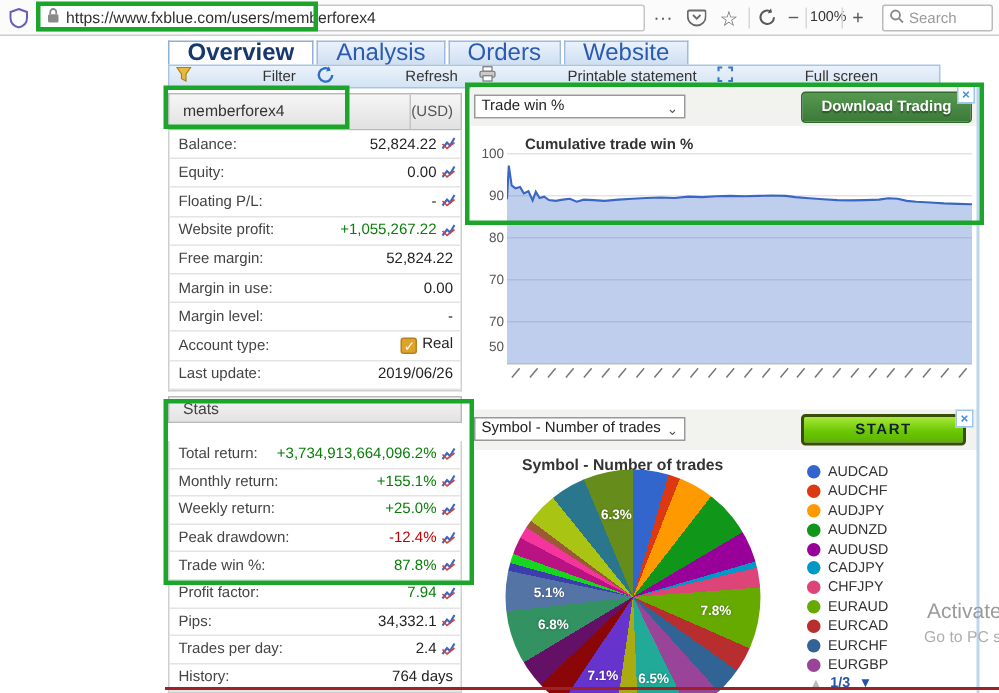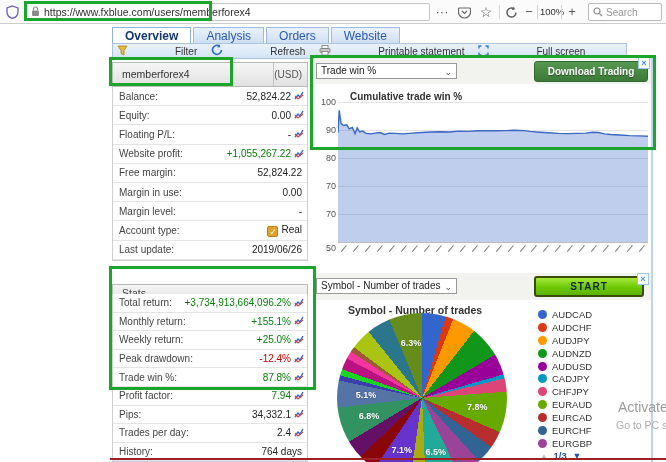--- a/index.html
+++ b/index.html
@@ -14,42 +14,42 @@
     background:#fff; border:1px solid #c6c6c6; border-radius:2px; display:flex; align-items:center; }
   .url-text { font-size:10.5px; color:#2f2f2f; margin-left:4px; white-space:nowrap; }
   .search-field { position:absolute; left:588px; top:3px; width:74px; height:18px;
     background:#fff; border:1px solid #bbb; border-radius:2px; display:flex; align-items:center; }
   .search-placeholder { font-size:10px; color:#999; margin-left:3px; }
   .chrome-sep { position:absolute; top:5px; width:1px; height:14px; background:#d7d7d7; }
   .zoom-level { position:absolute; left:540px; top:6px; font-size:9.5px; color:#333; }
 
   
   .tabs { position:absolute; left:112px; top:27px; height:16px; display:flex; }
-  .tab { height:16px; padding:0 12px; margin-right:2px; font-size:12px; line-height:16px;
+  .tab { height:16px; padding:0 12px; margin-right:2px; font-size:16px; line-height:16px;
     background:linear-gradient(#eaf2fc,#cfdff2); border:1px solid #9ebbdd; border-bottom:none;
     color:#2b5bb1; cursor:pointer; }
   .tab.active { background:#fff; color:#17386e; font-weight:bold; border-color:#8fb0d8; }
 
   
   .toolbar { position:absolute; left:112px; top:43px; width:515px; height:16px;
     background:linear-gradient(#eaf2fb,#d4e3f3); border:1px solid #aac4e0;
     display:flex; align-items:center; padding-left:4px; }
   .tool-item { display:flex; align-items:center; margin-right:14px; font-size:10px; color:#333; cursor:pointer;gap:44px; }
   .tool-item svg { margin-right:3px; }
 
   
   .acct-header { position:absolute; left:112px; top:62px; width:196px; height:25px; display:flex;
     background:linear-gradient(#f6f6f6,#e1e1e1); border:1px solid #b9b9b9; }
   .acct-name { width:170px; border-right:1px solid #c4c4c4; font-size:10.5px; color:#333;
     line-height:23px; padding-left:9px; }
   .acct-cur { flex:1; font-size:10px; color:#555; line-height:23px; text-align:right; padding-right:5px; }
   .data-table { position:absolute; left:112px; width:196px; background:#fff;
     border:1px solid #cfcfcf; border-top:none; }
   #acct-table { top:87px; }
-  .stats-header { position:absolute; left:112px; top:284px; width:196px; height:18px;
+  .stats-header { position:absolute; left:112px; top:264px; width:196px; height:18px;
     background:linear-gradient(#f4f4f4,#e3e3e3); border:1px solid #b9b9b9;
     font-size:10.5px; color:#444; line-height:16px; padding-left:9px; }
   #stats-table { top:294px; }
   .row { position:relative; height:19.2px; border-bottom:1px solid #e4e4e4;
     display:flex; align-items:center; }
   #stats-table .row { height:18.6px; }
   .row-label { font-size:10px; color:#444; padding-left:6px; flex:1; }
   .row-value { font-size:10px; color:#222; text-align:right; padding-right:5px; white-space:nowrap; }
   .row-value.pad { padding-right:16px; }
   .row-value.positive { color:#087d08; }
@@ -331,21 +331,21 @@
   <div class="ad-close" style="left:638px;top:57px;">×</div>
 
   <div class="chart-panel">
     <div class="chart-title">Cumulative trade win %</div>
     <div id="yticks">
         <div class="ytick" style="left: 2px; top: 13px;">100</div>
         <div class="ytick" style="left: 2px; top: 41px;">90</div>
         <div class="ytick" style="left: 2px; top: 69px;">80</div>
         <div class="ytick" style="left: 2px; top: 97px;">70</div>
         <div class="ytick" style="left: 2px; top: 125px;">70</div>
-        <div class="ytick" style="left: 2px; top: 159px;">50</div>
+        <div class="ytick" style="left: 2px; top: 142px;">50</div>
       </div>
     <div id="gridlines">
         <div class="gridline" style="top: 18px;"></div>
         <div class="gridline" style="top: 46px;"></div>
         <div class="gridline" style="top: 74px;"></div>
         <div class="gridline" style="top: 102px;"></div>
         <div class="gridline" style="top: 130px;"></div>
         <div class="gridline" style="top: 158px; background: rgb(189, 189, 189);"></div>
       </div>
     <svg id="line-svg" style="position:absolute;left:24px;top:18px;" width="310" height="140" viewBox="0 0 310 140" preserveAspectRatio="none">

